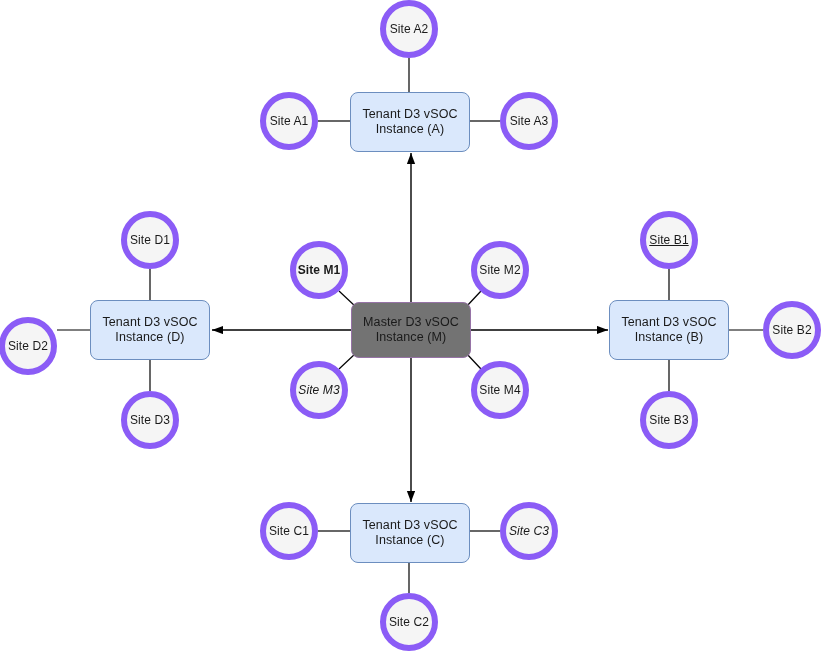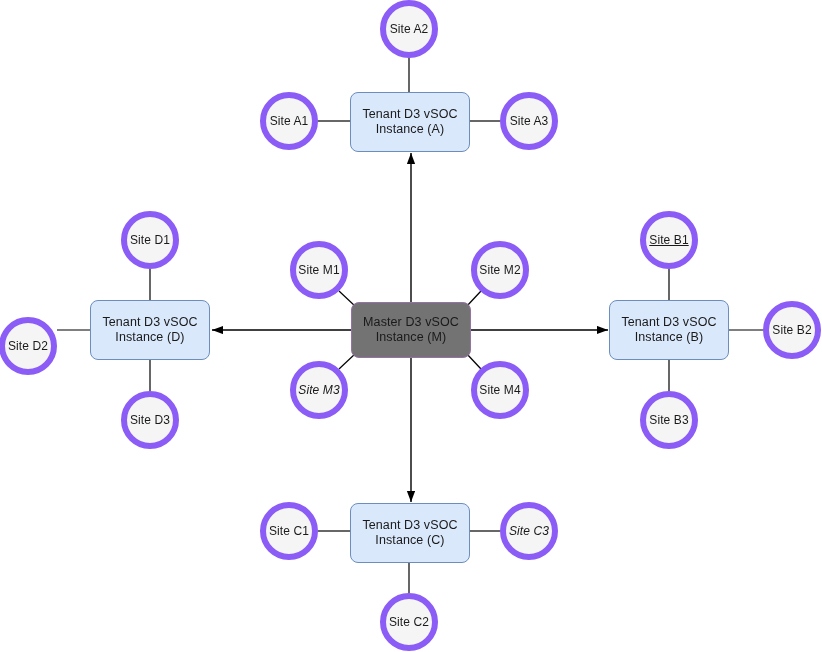--- a/index.html
+++ b/index.html
@@ -143,21 +143,21 @@
       </div>
       <div class="node circle" style="left: 121px; top: 211px; width: 58px; height: 58px;">
         <span class="node-label">Site D1</span>
       </div>
       <div class="node circle" style="left: -1px; top: 317px; width: 58px; height: 58px;">
         <span class="node-label">Site D2</span>
       </div>
       <div class="node circle" style="left: 121px; top: 391px; width: 58px; height: 58px;">
         <span class="node-label">Site D3</span>
       </div>
-      <div class="node circle" style="left: 290px; top: 241px; width: 58px; height: 58px;">
+      <div class="node circle" style="left: 290px; top: 241px; width: 58px; height: 58px; font-weight: bold;">
         <span class="node-label">Site M1</span>
       </div>
       <div class="node circle" style="left: 471px; top: 241px; width: 58px; height: 58px;">
         <span class="node-label">Site M2</span>
       </div>
       <div class="node circle" style="left: 290px; top: 361px; width: 58px; height: 58px; font-style: italic;">
         <span class="node-label">Site M3</span>
       </div>
       <div class="node circle" style="left: 471px; top: 361px; width: 58px; height: 58px;">
         <span class="node-label">Site M4</span>

